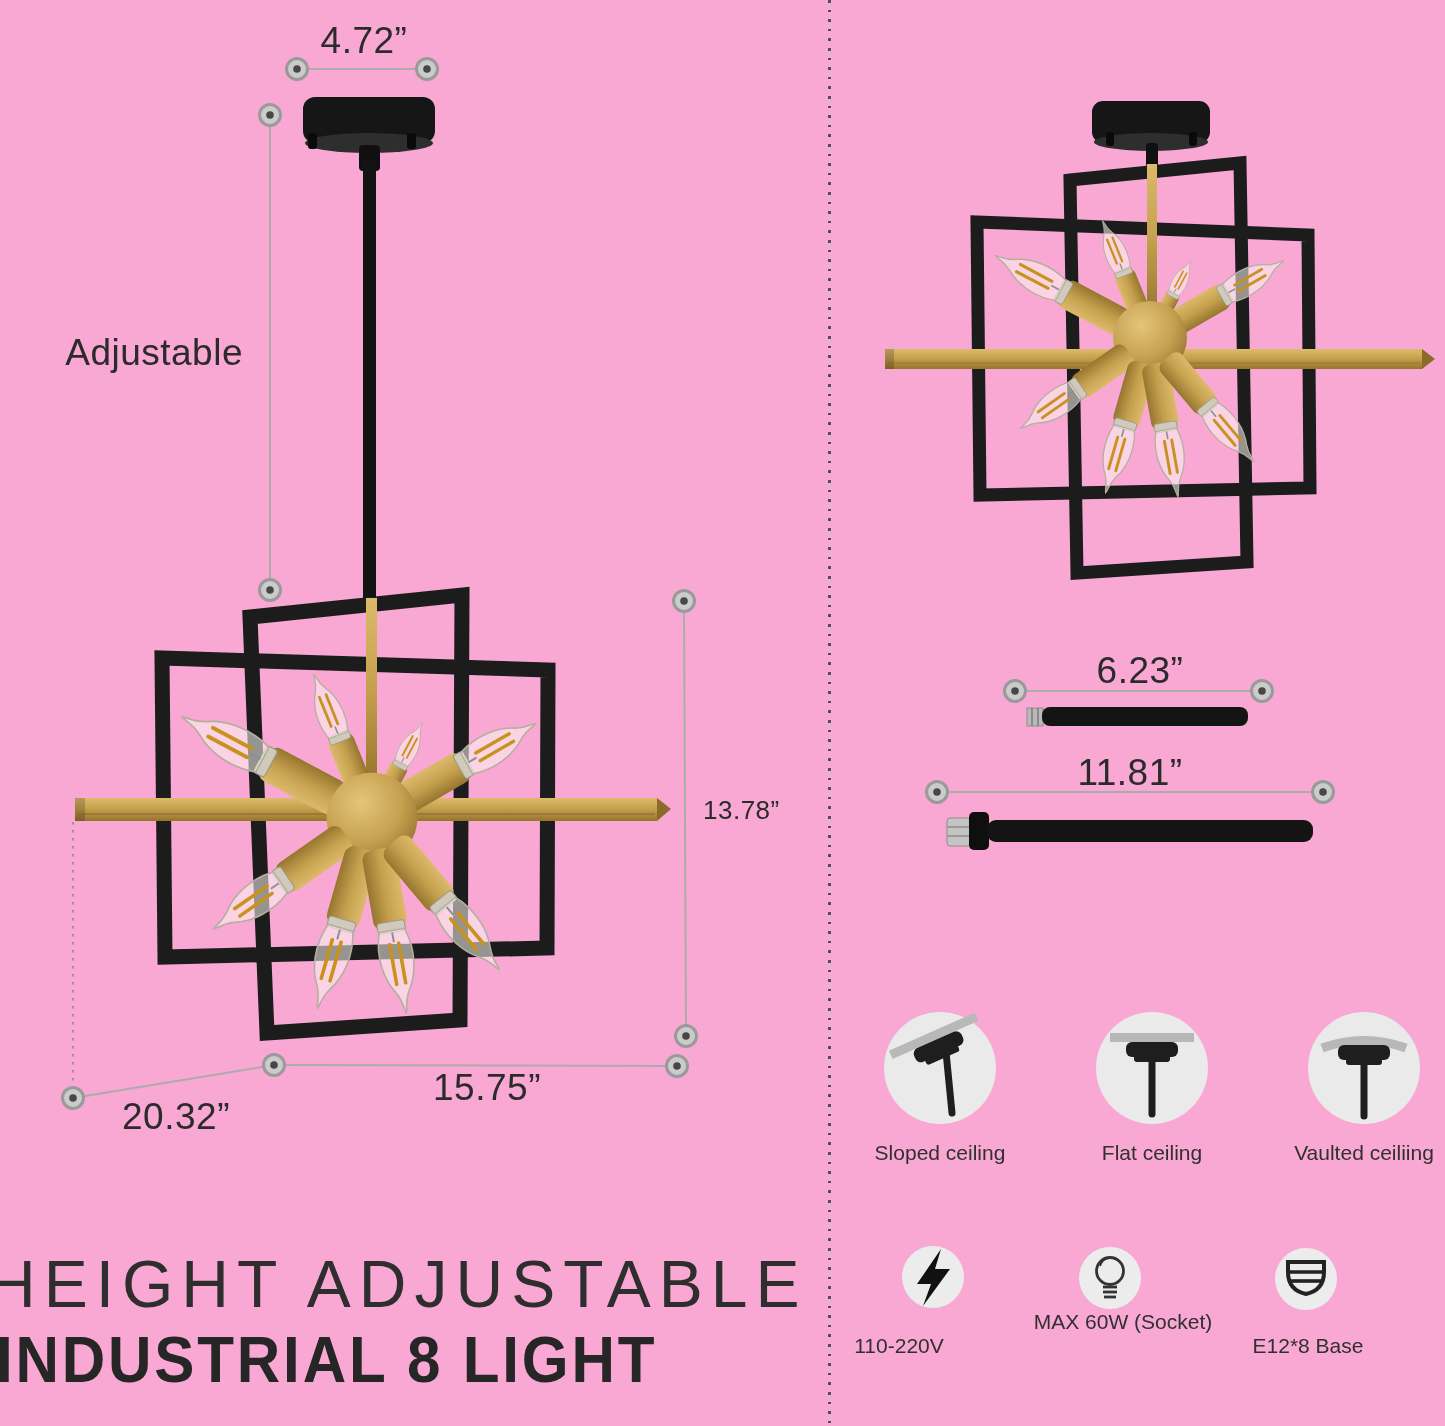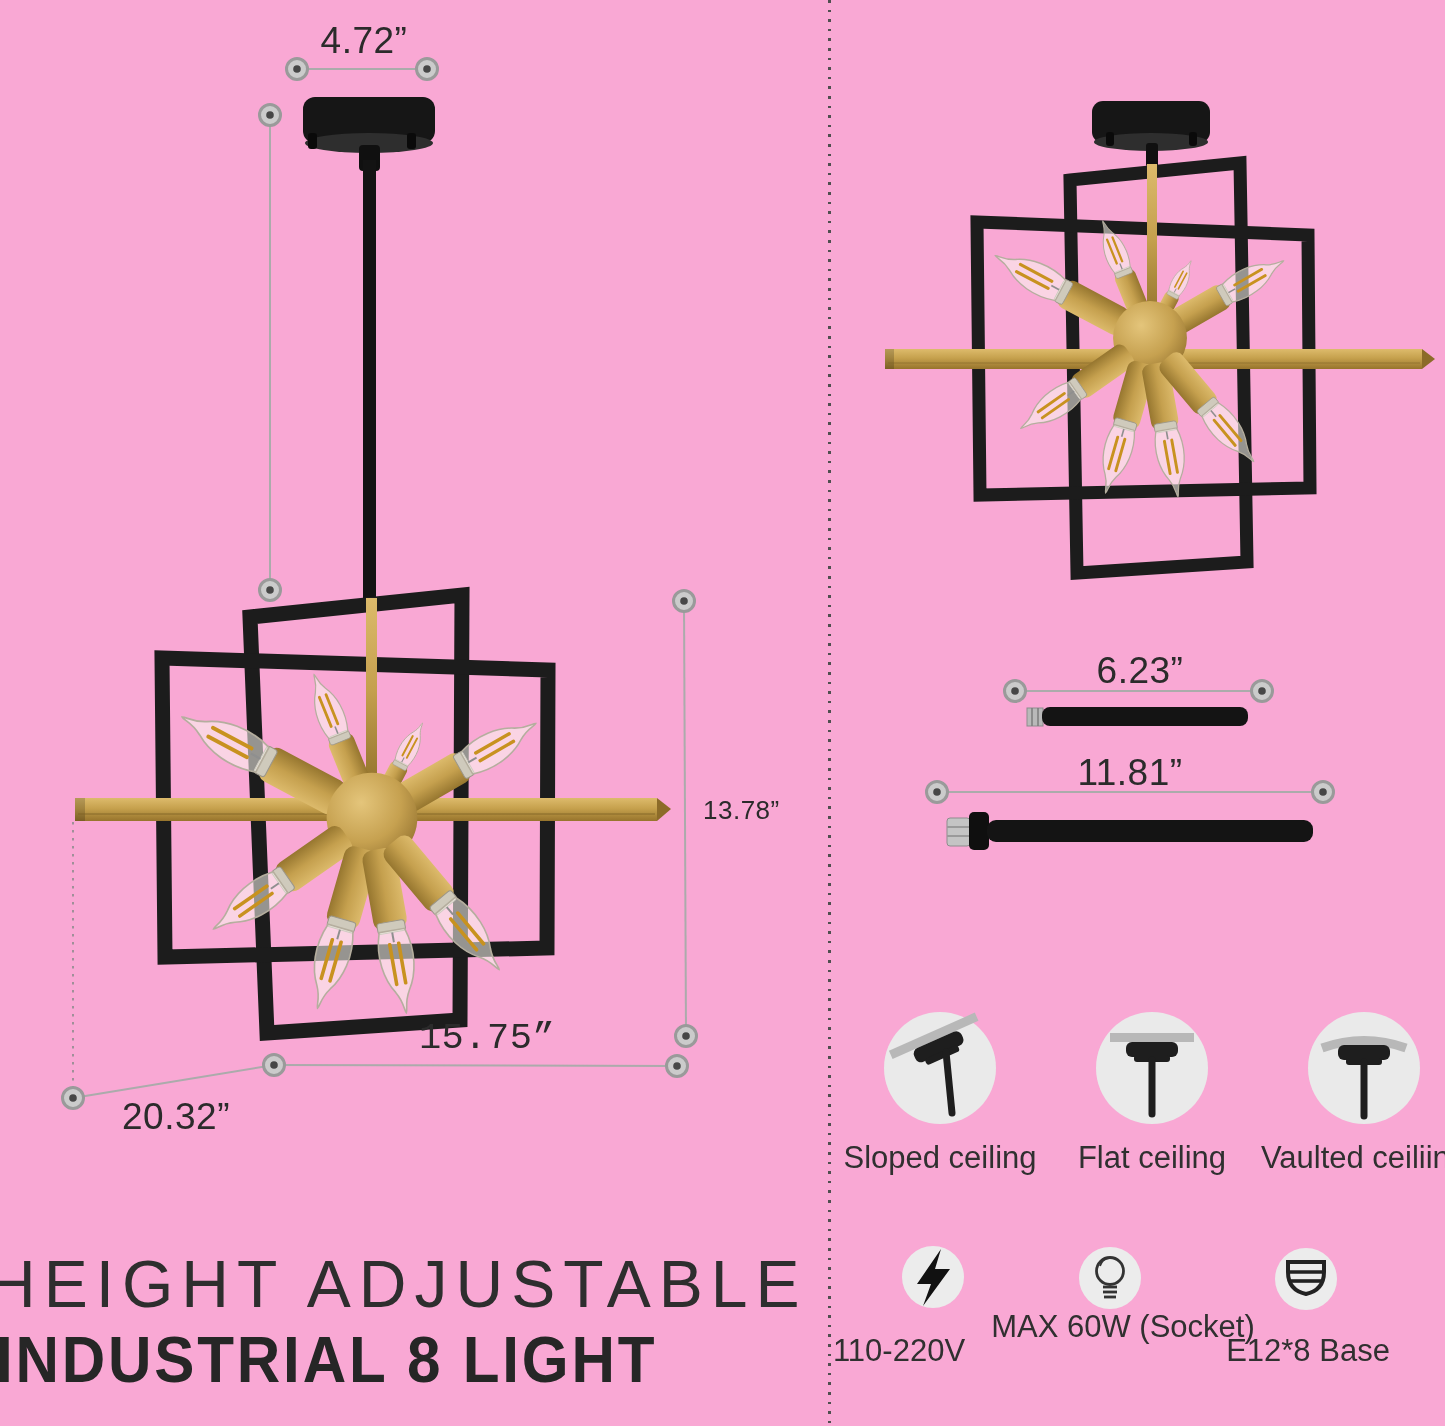--- a/index.html
+++ b/index.html
@@ -3,21 +3,21 @@
 <meta charset="utf-8">
 <style>
   html,body{margin:0;padding:0;background:#fff;}
   #page{position:relative;width:1445px;height:1426px;background:#f9a8d4;overflow:hidden;
         font-family:"Liberation Sans", sans-serif;color:#2b2b2b;}
   #art{position:absolute;left:0;top:0;}
   .lbl{position:absolute;white-space:nowrap;color:#2b2b2b;line-height:1;}
   .dim{font-size:37px;letter-spacing:0.5px;}
   .ctr{transform:translateX(-50%);}
   .rt{text-align:right;}
-  .small-lbl{font-size:31px;color:#303030;}
+  .small-lbl{font-size:21px;color:#303030;}
   #divider{position:absolute;left:828px;top:0;width:3px;height:1426px;
      background:repeating-linear-gradient(to bottom,#4f4f4f 0 2.6px,transparent 2.6px 9.6px);}
   #h1{left:-12px;top:1251px;font-size:66px;letter-spacing:8px;color:#2e2e2e;transform-origin:left;}
   #h2{left:-4px;top:1328px;font-size:64px;font-weight:bold;letter-spacing:3px;color:#262626;
       transform:scaleX(0.94);transform-origin:left;}
 </style>
 </head>
 <body>
 
 <div id="page">
@@ -206,22 +206,23 @@
       <circle cx="1306" cy="1279" r="31" fill="#ECECEC"></circle>
       <path d="M1288,1262 H1324 V1272 Q1324,1290 1306,1294 Q1288,1290 1288,1272 Z" fill="none" stroke="#222" stroke-width="4"></path>
       <line x1="1288" y1="1272" x2="1324" y2="1272" stroke="#222" stroke-width="3.6"></line>
       <line x1="1291" y1="1281" x2="1321" y2="1281" stroke="#222" stroke-width="3.6"></line>
     </g>
   </svg>
 
   <div id="divider"></div>
 
   <div class="lbl dim ctr" style="left:364px;top:22px;">4.72”</div>
+  <div class="lbl dim rt" style="left:0;width:243px;top:334px;">Adjustable</div>
   <div class="lbl dim" style="left:703px;top:797px;font-size:26px;">13.78”</div>
-  <div class="lbl dim ctr" style="left:487px;top:1020px;font-family:Liberation Mono, monospace;">15.75”</div>
+  <div class="lbl dim ctr" style="left:487px;top:1069px;">15.75”</div>
   <div class="lbl dim ctr" style="left:176px;top:1098px;">20.32”</div>
 
   <div class="lbl" id="h1">HEIGHT ADJUSTABLE</div>
   <div class="lbl" id="h2">INDUSTRIAL 8 LIGHT</div>
 
   <div class="lbl dim ctr" style="left:1140px;top:652px;">6.23”</div>
   <div class="lbl dim ctr" style="left:1130px;top:754px;">11.81”</div>
 
   <div class="lbl small-lbl ctr" style="left:940px;top:1142px;">Sloped ceiling</div>
   <div class="lbl small-lbl ctr" style="left:1152px;top:1142px;text-align:right;">Flat ceiling</div>

